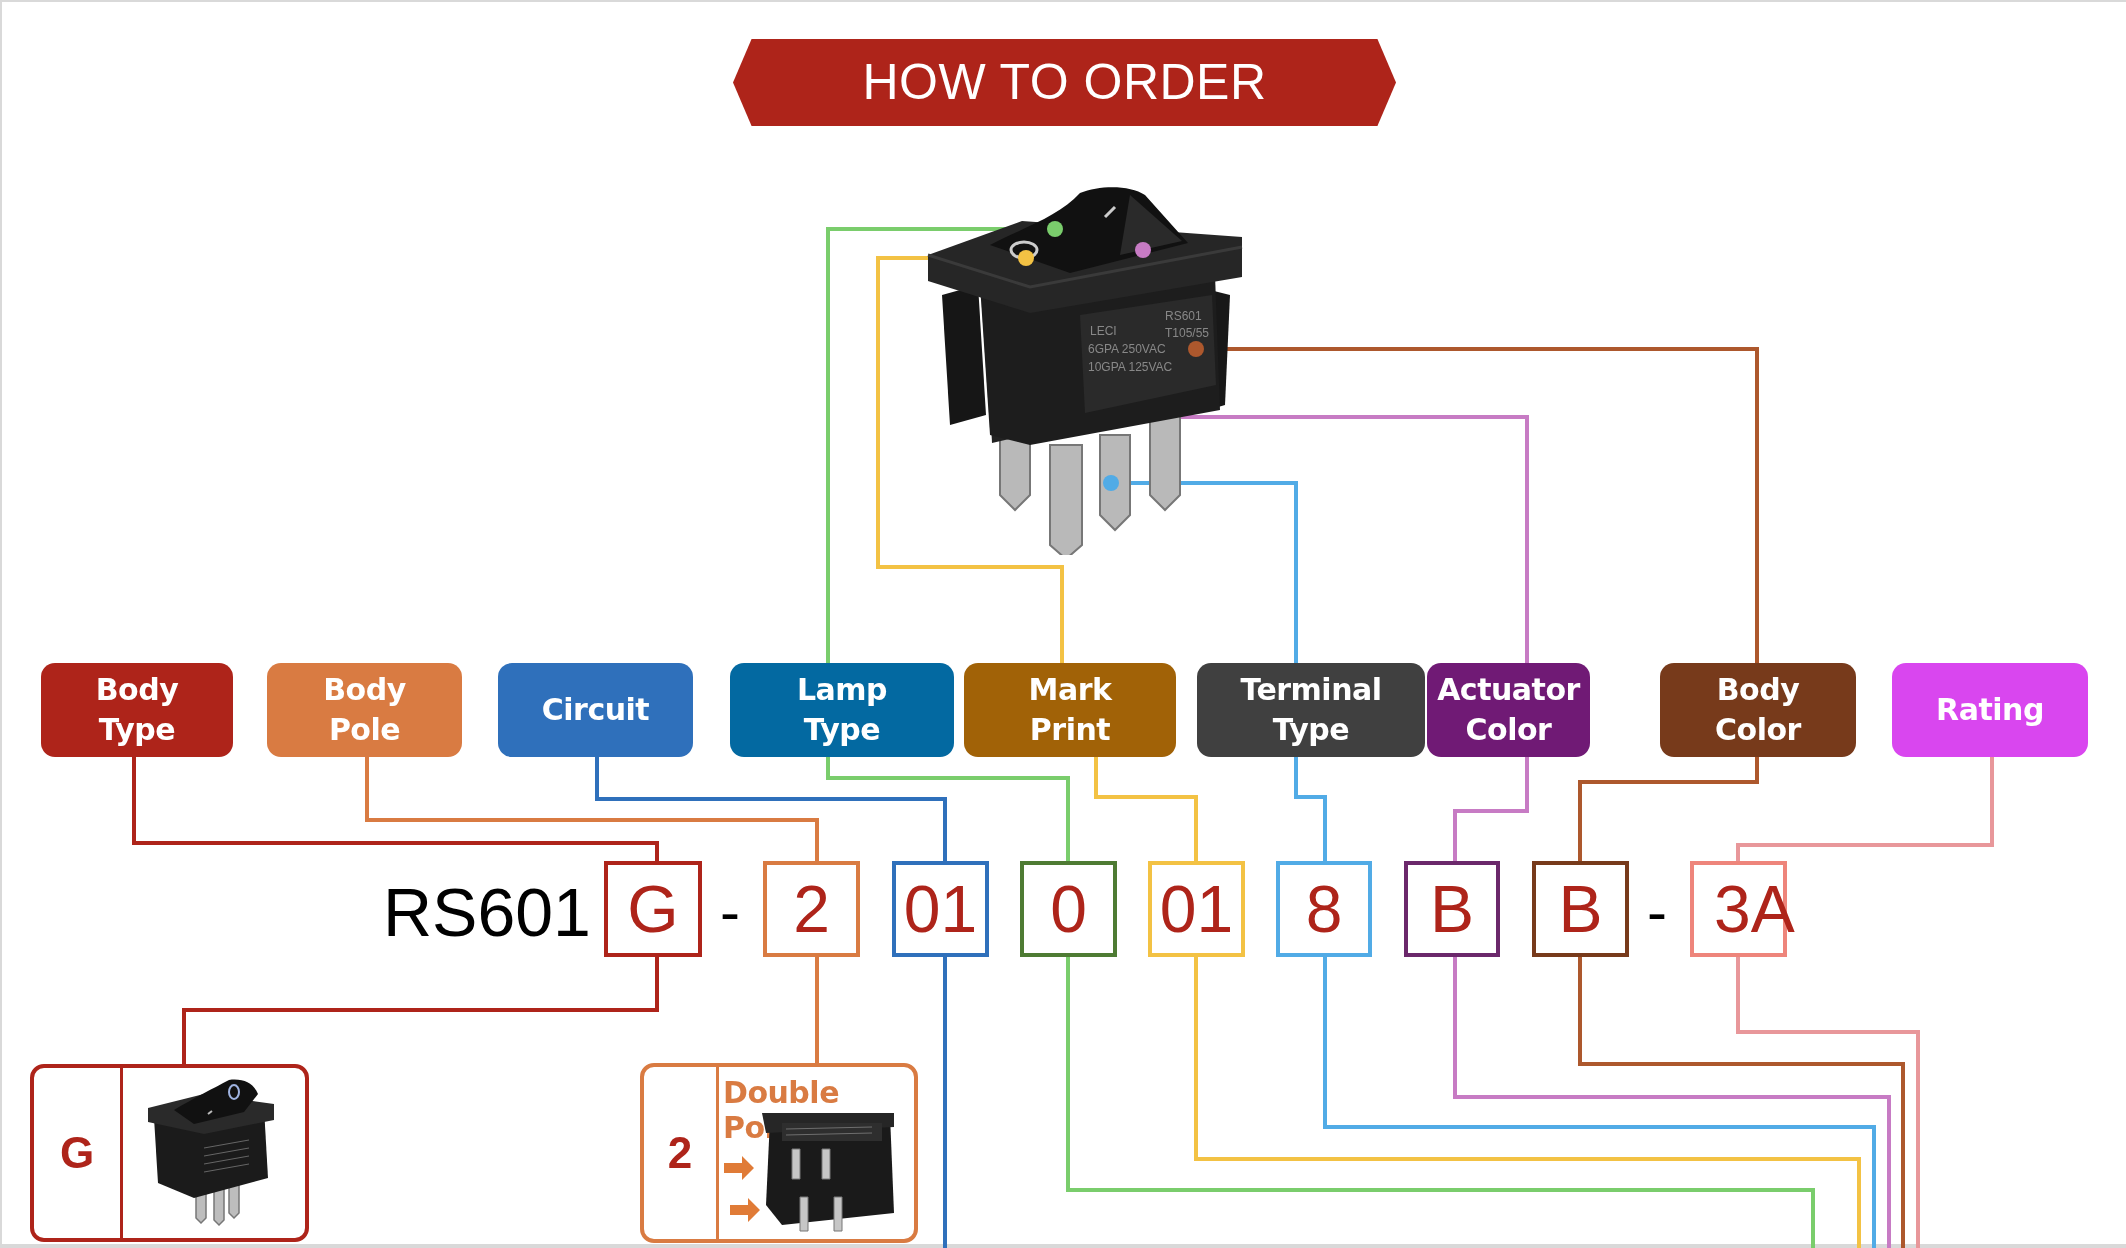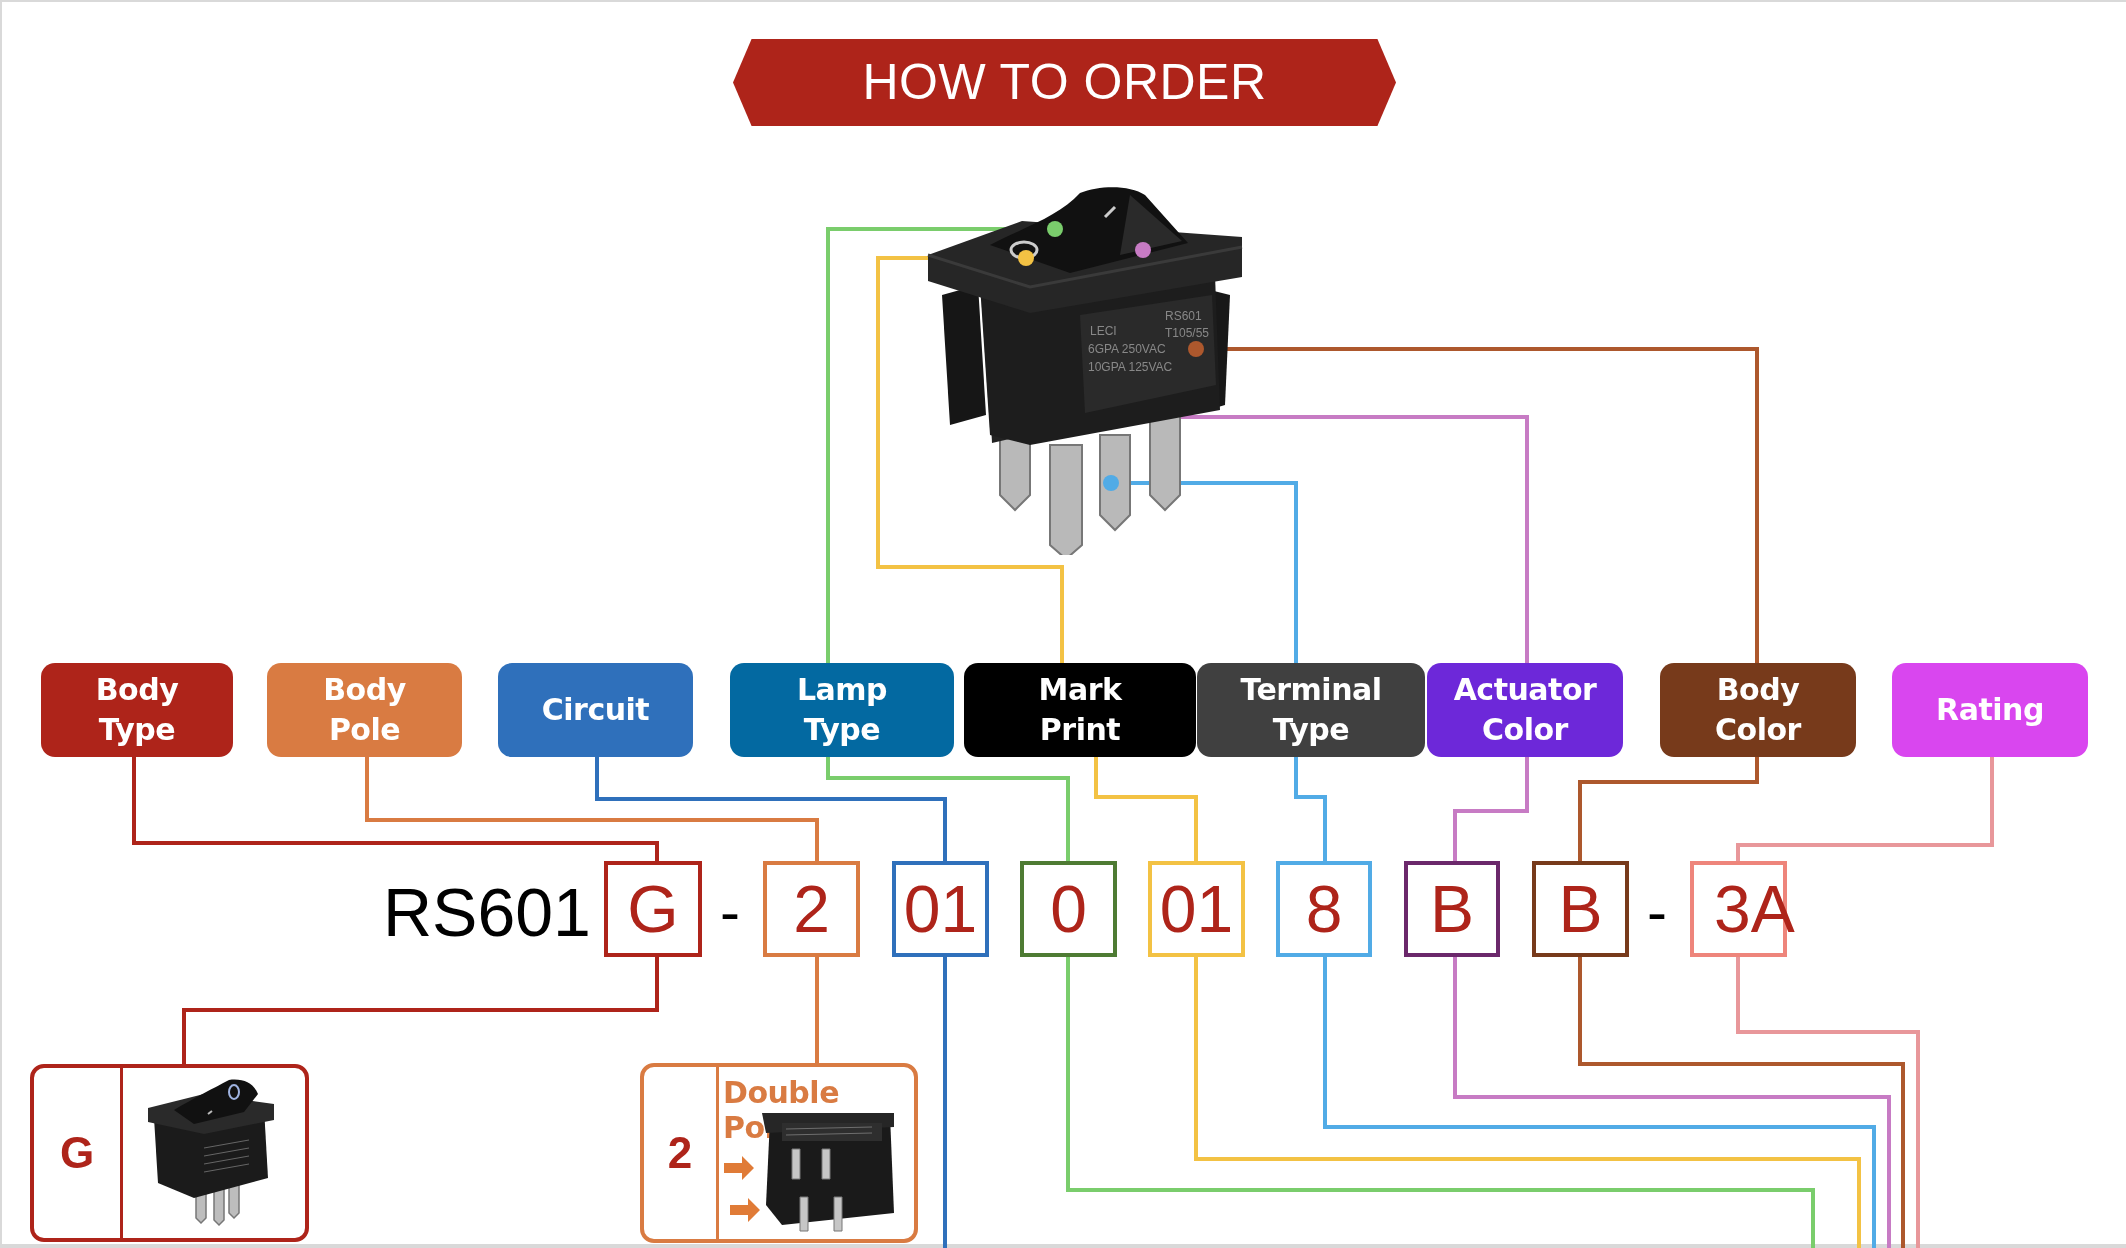--- a/index.html
+++ b/index.html
@@ -135,25 +135,25 @@
   <circle cx="1111" cy="483" r="8" fill="#51abe6"></circle>
 </svg>
 
 <div class="cat" style="left:41px; background:#ae241a;">Body
 Type</div>
 <div class="cat" style="left:267px; width:195px; background:#d97b42;">Body
 Pole</div>
 <div class="cat" style="left:498px; width:195px; background:#2f70bb;">Circuit</div>
 <div class="cat" style="left:730px; width:224px; background:#0369a1;">Lamp
 Type</div>
-<div class="cat" style="left:964px; width:232px; background:#000000;">Mark
+<div class="cat" style="left:964px; width:212px; background:#a16207;">Mark
 Print</div>
 <div class="cat" style="left:1197px; width:228px; background:#404040;">Terminal
 Type</div>
-<div class="cat" style="left:1427px; width:196px; background:#6d28d9;">Actuator
+<div class="cat" style="left:1427px; width:163px; background:#701a75;">Actuator
 Color</div>
 <div class="cat" style="left:1660px; width:196px; background:#773a1b;">Body
 Color</div>
 <div class="cat" style="left:1892px; width:196px; background:#d946ef;">Rating</div>
 
 <div class="rs">RS601</div>
 <div class="code" style="left:604px; width:98px; border-color:#ae241a;">G</div>
 <div class="dash" style="left:720px;">-</div>
 <div class="code" style="left:763px; width:97px; border-color:#d97b42;">2</div>
 <div class="code" style="left:892px; width:97px; border-color:#2f70bb;">01</div>

